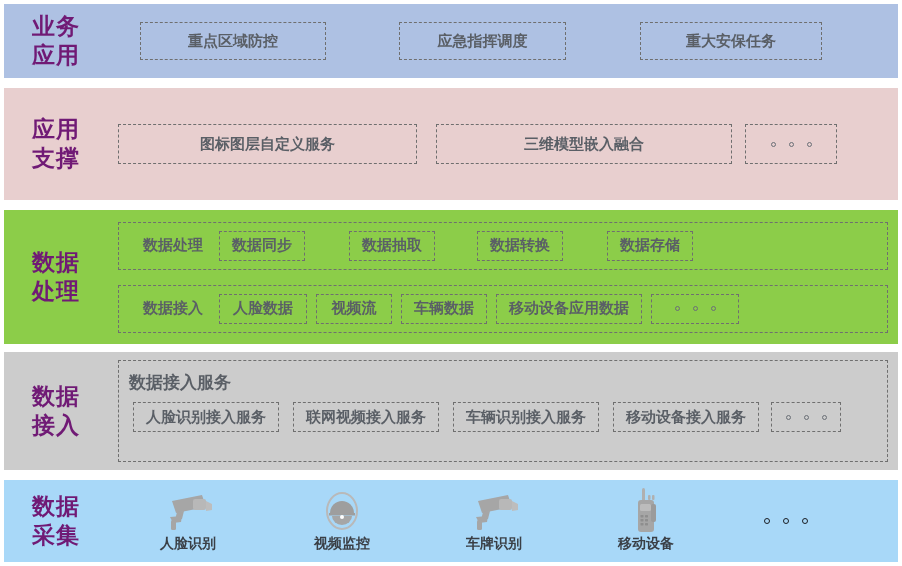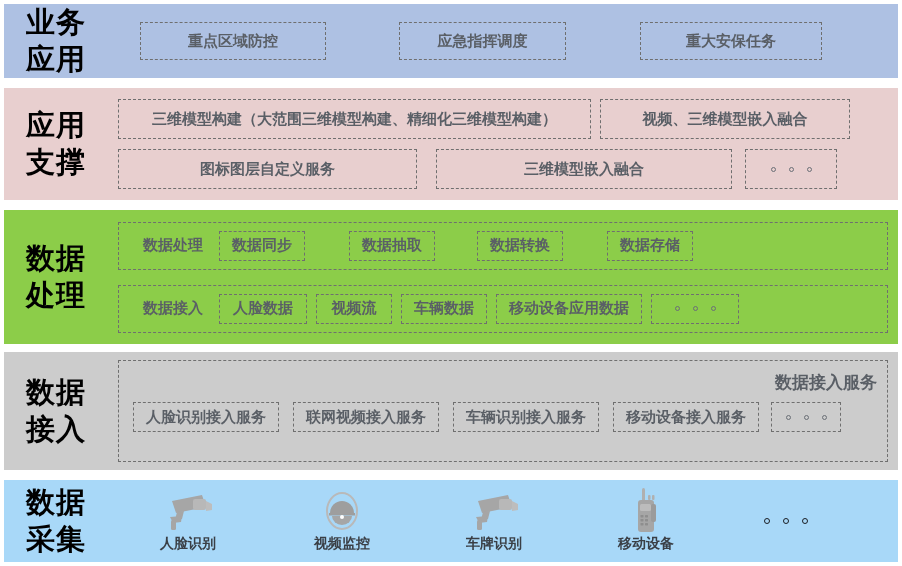--- a/index.html
+++ b/index.html
@@ -25,23 +25,23 @@
     display: flex;
     align-items: stretch;
   }
   .band-label {
     width: 104px;
     flex: 0 0 104px;
     display: flex;
     flex-direction: column;
     align-items: center;
     justify-content: center;
-    color: #000000;
+    color: #701a75;
     font-weight: bold;
-    font-size: 29px;
+    font-size: 23px;
     line-height: 1.28;
     letter-spacing: 1px;
     text-align: center;
     user-select: none;
   }
   .band-body {
     flex: 1 1 auto;
     position: relative;
     display: flex;
     flex-direction: column;
@@ -143,21 +143,21 @@
     height: 100%;
     padding: 8px 10px;
   }
   .da-group {
     flex: 1 1 auto;
     align-items: stretch;
     justify-content: flex-start;
     padding: 6px 10px;
   }
   .da-title {
-    text-align: right;
+    text-align: left;
     color: #5a5f66;
     font-size: 17px;
     font-weight: bold;
     padding: 4px 0 8px 0;
   }
   .da-line { display: flex; align-items: center; padding-left: 4px; }
   .da-line .dbox { height: 30px; }
   .dab1 { width: 146px; margin-right: 14px; }
   .dab2 { width: 146px; margin-right: 14px; }
   .dab3 { width: 146px; margin-right: 14px; }
@@ -232,24 +232,20 @@
     </div>
   </div>
 
   <div class="band band-appsup">
     <div class="band-label">
       <span>应用</span>
       <span>支撑</span>
     </div>
     <div class="band-body">
       <div class="appsup-wrap">
-        <div class="appsup-line">
-          <div class="dbox as-1">三维模型构建（大范围三维模型构建、精细化三维模型构建）</div>
-          <div class="dbox as-2">视频、三维模型嵌入融合</div>
-        </div>
         <div class="appsup-line">
           <div class="dbox as-3">图标图层自定义服务</div>
           <div class="dbox as-4">三维模型嵌入融合</div>
           <div class="dbox as-5">
             <span class="dots dots-grey">
                 <i></i>
                 <i></i>
                 <i></i>
               </span>
           </div>

